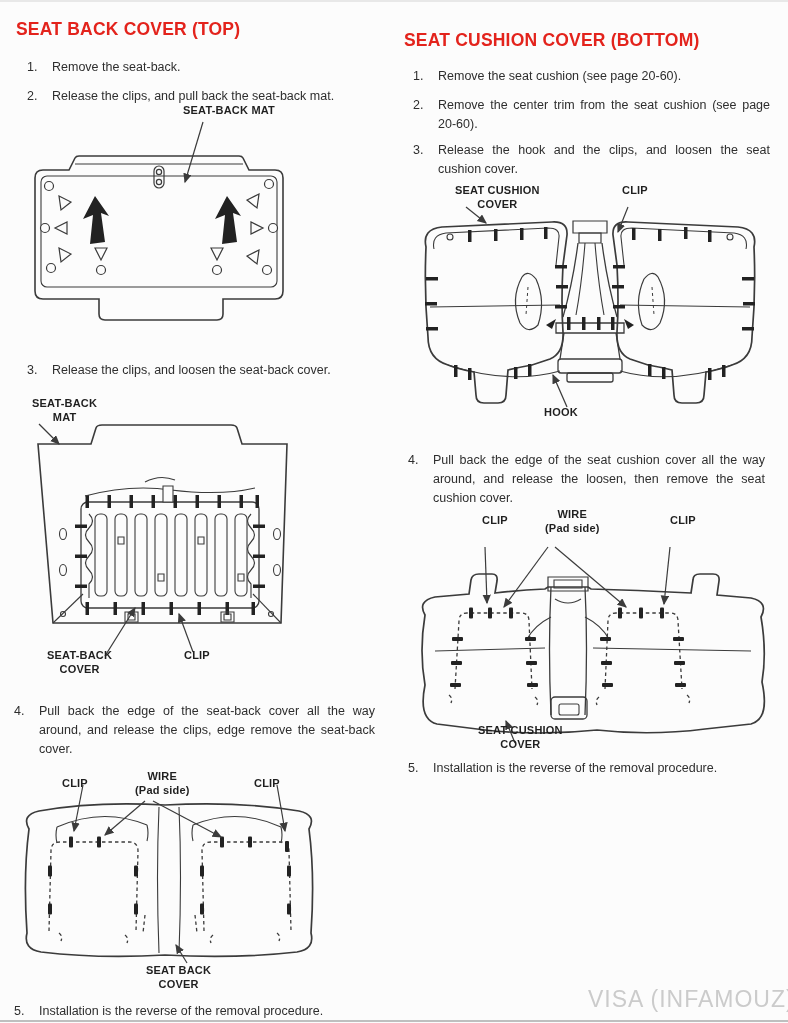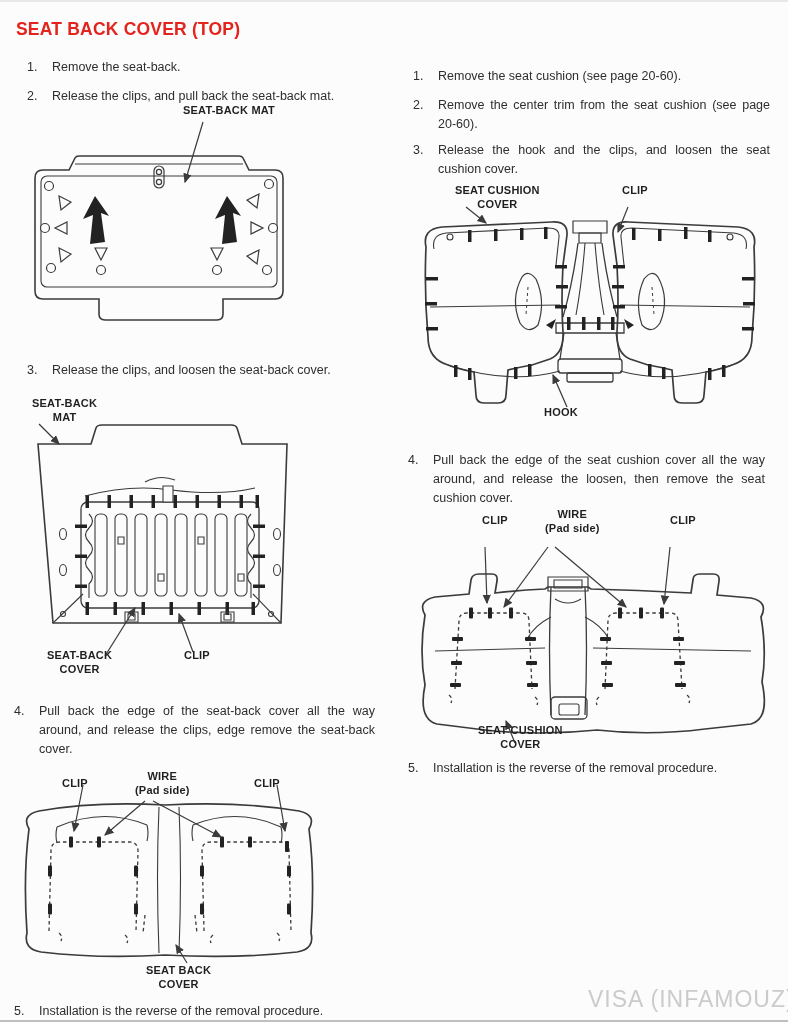--- a/index.html
+++ b/index.html
@@ -249,20 +249,21 @@
   <div class="lbl" style="left:146px;top:961px">
     <div>SEAT BACK</div>
     <div>COVER</div>
   </div>
 
   <div class="step" style="left:14px;top:1000px">
     <span class="num">5.</span>
     <span class="txt">Installation is the reverse of the removal procedure.</span>
   </div>
 
+  <div class="title" style="left:404px;top:28px">SEAT CUSHION COVER (BOTTOM)</div>
 
   <div class="step" style="left:413px;top:65px">
     <span class="num">1.</span>
     <span class="txt">Remove the seat cushion (see page 20-60).</span>
   </div>
   <div class="step" style="left:413px;top:94px">
     <span class="num">2.</span>
     <span class="txt wrap" style="width:332px">Remove the center trim from the seat cushion (see page 20-60).</span>
   </div>
   <div class="step" style="left:413px;top:139px">

